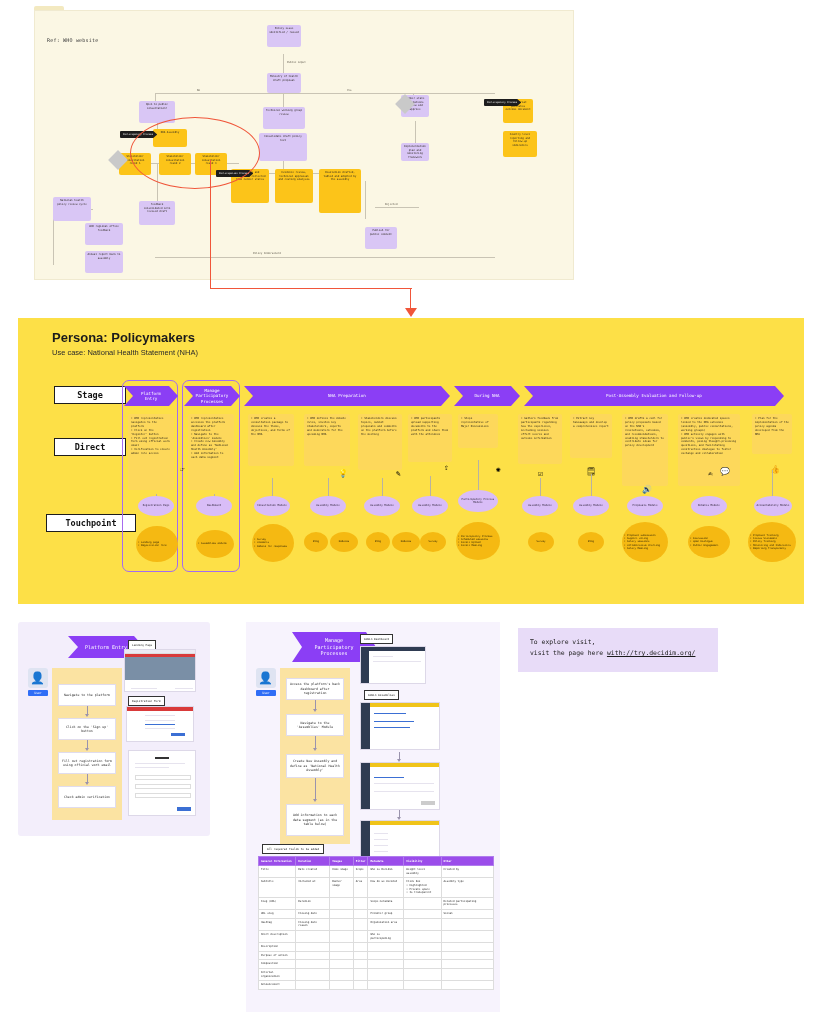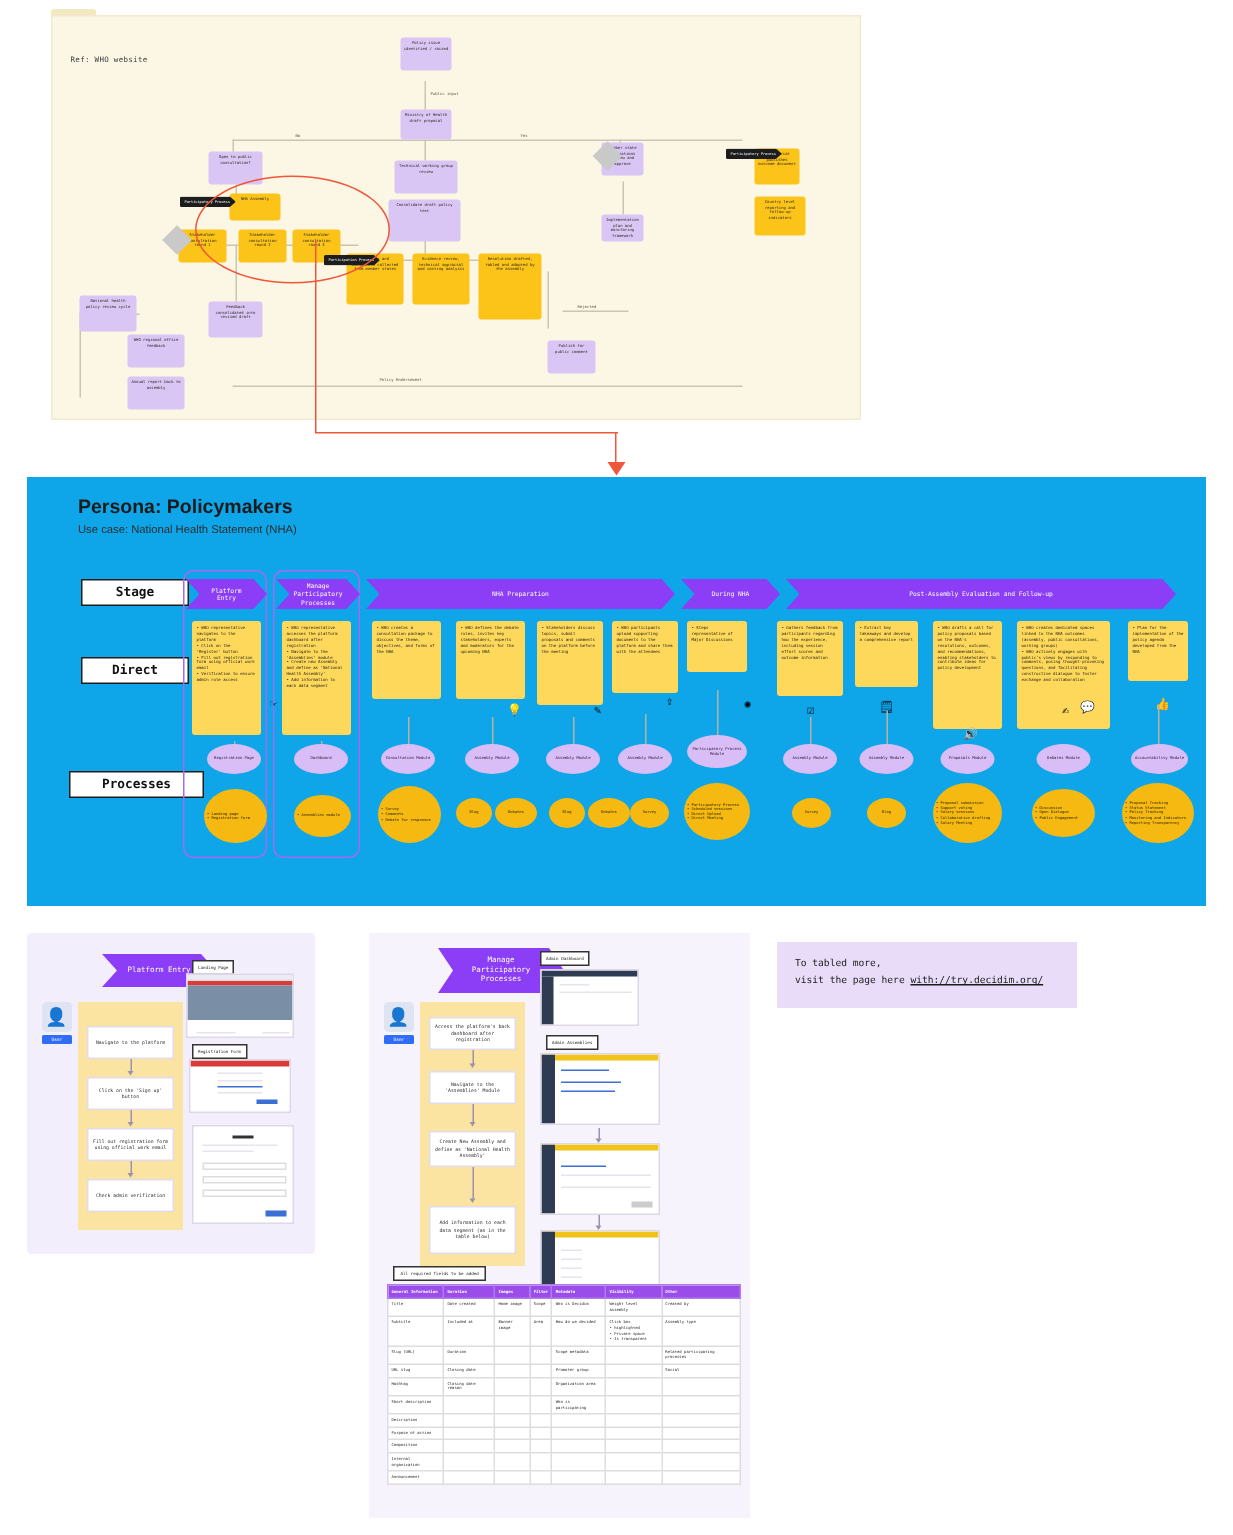--- a/index.html
+++ b/index.html
@@ -52,21 +52,21 @@
   #redline-v2 { position:absolute; left:410px; top:288px; width:1.4px; height:22px; background:#f0563a; }
   #redline-arrow {
     position:absolute; left:405px; top:308px; width:0;height:0;
     border-left:6px solid transparent; border-right:6px solid transparent;
     border-top:9px solid #f0563a;
   }
 
   
   #journey-board {
     position:absolute; left:18px; top:318px; width:786px; height:286px;
-    background:#0ea5e9;
+    background:#fde047;
   }
   #persona-title { position:absolute; left:34px; top:12px; font-family:"Liberation Sans",sans-serif;
      font-weight:bold; font-size:13px; color:#1b1b1b; }
   #persona-sub { position:absolute; left:34px; top:30px; font-family:"Liberation Sans",sans-serif;
      font-size:7.5px; color:#2b2b2b; }
 
   .row-label {
     position:absolute; background:#fff; border:1.5px solid #1d1d1d;
     font-size:8.5px; font-weight:bold; color:#111;
     display:flex; align-items:center; justify-content:center;
@@ -248,21 +248,21 @@
 <div id="redline-h"></div>
 <div id="redline-v2"></div>
 <div id="redline-arrow"></div>
 
 <div id="journey-board">
   <div id="persona-title">Persona: Policymakers</div>
   <div id="persona-sub">Use case: National Health Statement (NHA)</div>
 
   <div class="row-label" id="lbl-stage">Stage</div>
   <div class="row-label" id="lbl-steps">Direct</div>
-  <div class="row-label" id="lbl-touchpoint">Processes</div>
+  <div class="row-label" id="lbl-touchpoint">Touchpoint</div>
 
   <div class="stage-group-box" style="left:104px;width:56px;height:192px;"></div>
   <div class="stage-group-box" style="left:164px;width:58px;height:192px;"></div>
 
   <div class="stage-chip" style="left:106px;width:54px;">Platform Entry</div>
   <div class="stage-chip" style="left:166px;width:56px;">Manage Participatory Processes</div>
   <div class="stage-chip" style="left:226px;width:206px;">NHA Preparation</div>
   <div class="stage-chip" style="left:436px;width:66px;">During NHA</div>
   <div class="stage-chip" style="left:506px;width:260px;">Post-Assembly Evaluation and Follow-up</div>
 
@@ -581,15 +581,15 @@
         <td style="white-space: pre-line;"></td>
         <td style="white-space: pre-line;"></td>
         <td style="white-space: pre-line;"></td>
         <td style="white-space: pre-line;"></td>
         <td style="white-space: pre-line;"></td>
       </tr>
     </tbody>
 </table>
 
 <div id="demo-callout">
-  <div>To tabled more,</div>
+  <div>To explore visit,</div>
   <div><span>visit the page here </span><span id="demo-link">with://try.decidim.org/</span></div>
 </div>
 
 </body></html>

